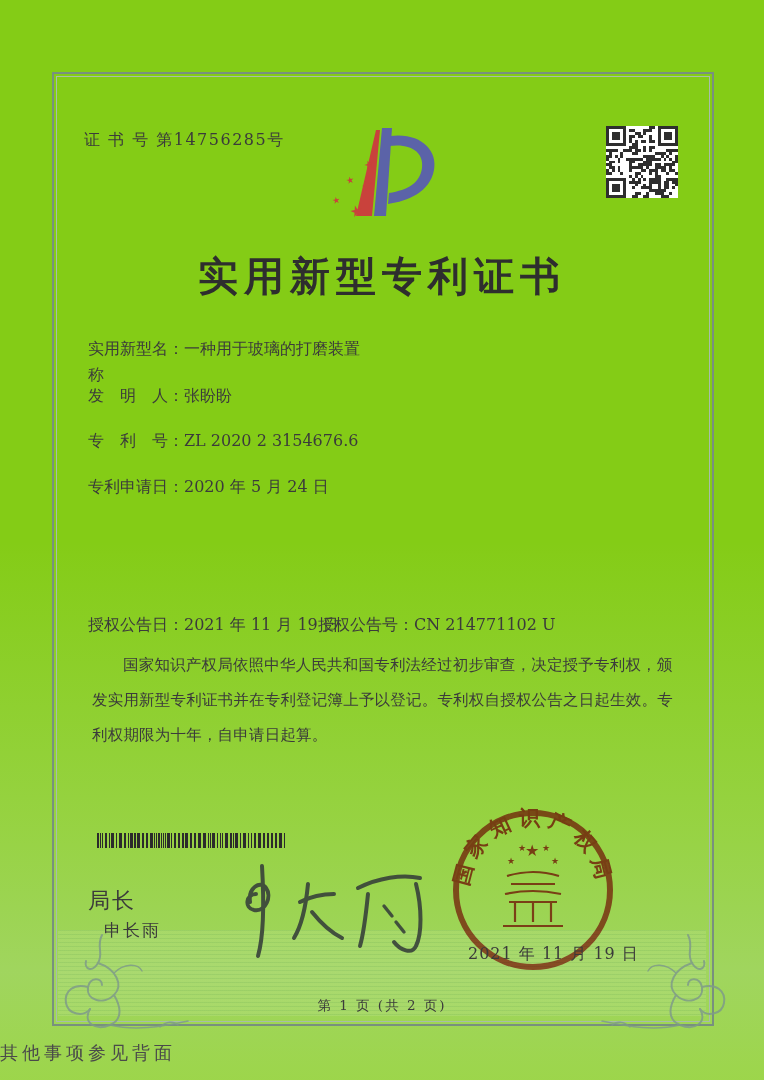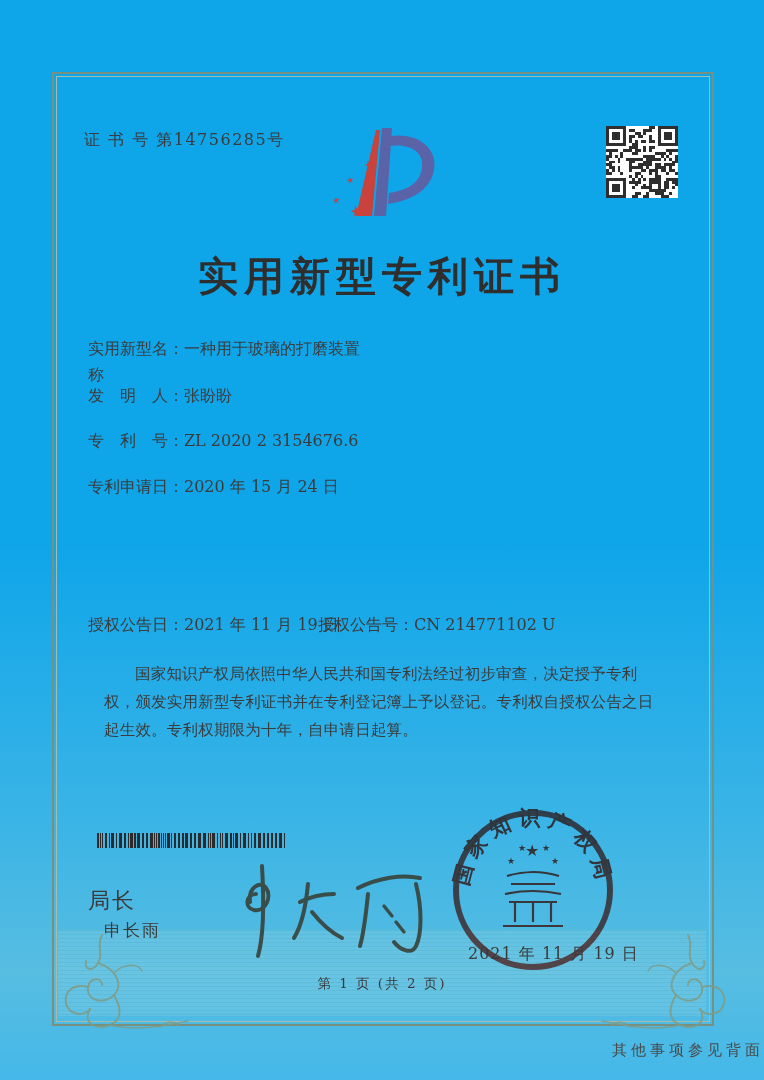--- a/index.html
+++ b/index.html
@@ -1,44 +1,44 @@
 <!DOCTYPE html>
 <html><head>
 <meta charset="utf-8">
 <style>
   html,body{margin:0;padding:0;background:#ffffff;}
-  .page{position:relative;width:764px;height:1080px;background:#0ea5e9;overflow:hidden;
+  .page{position:relative;width:764px;height:1080px;background:#84cc16;overflow:hidden;
         font-family:"DejaVu Serif","Liberation Serif",serif;color:#3b3b3b;}
   .tint{position:absolute;inset:0;z-index:0;pointer-events:none;
         background:linear-gradient(180deg,rgba(255,255,255,0) 50%,rgba(216,234,221,.22) 76%,rgba(206,228,212,.38) 90%,rgba(230,242,233,.25) 100%);}
   .guilloche{position:absolute;left:58px;top:930px;width:648px;height:86px;z-index:0;opacity:.55;
         background:repeating-linear-gradient(to bottom,rgba(140,185,152,.35) 0,rgba(140,185,152,.35) 1px,rgba(244,250,246,.2) 1px,rgba(244,250,246,.2) 4px);}
   .frame{position:absolute;left:52px;top:72px;width:658px;height:950px;border:2px solid #78907f;z-index:1;}
   .frame-inner{position:absolute;inset:2px;border:1px solid #a8bcab;}
   .cert-no{position:absolute;left:84px;top:130px;font-size:16px;letter-spacing:1.5px;z-index:2;}
   .logo{position:absolute;left:316px;top:114px;z-index:2;}
   .qr{position:absolute;left:606px;top:126px;z-index:2;background:#fff;}
   .title{position:absolute;left:0;right:0;top:238px;margin:11px;text-align:center;
          font-size:40px;font-weight:700;letter-spacing:6px;color:#2e2e2e;z-index:2;}
   .frow{position:absolute;left:88px;width:600px;font-size:16px;z-index:2;line-height:26px;}
   .flabel{display:inline-block;width:80px;text-align:justify;text-align-last:justify;vertical-align:top;}
   .fcolon{display:inline-block;width:16px;vertical-align:top;}
   .fvalue{display:inline-block;vertical-align:top;}
   .fvalue.wrap{width:398px;word-break:break-all;}
   .pair2{position:absolute;left:230px;top:0;}
   .paras{position:absolute;left:88px;top:644px;width:590px;z-index:2;}
-  .paras p{margin:16px;text-indent:2em;font-size:15.5px;line-height:28px;letter-spacing:.2px;}
+  .paras p{margin:4px;text-indent:2em;font-size:15.5px;line-height:35px;letter-spacing:.2px;}
   .barcode{position:absolute;left:97px;top:833px;z-index:2;}
   .officer-title{position:absolute;left:88px;top:886px;font-size:22px;letter-spacing:2px;z-index:2;}
   .officer-name{position:absolute;left:104px;top:919px;font-size:17px;letter-spacing:2px;z-index:2;text-align:right;}
   .signature{position:absolute;left:212px;top:850px;z-index:2;}
   .seal{position:absolute;left:447px;top:804px;z-index:3;mix-blend-mode:multiply;opacity:.92;}
   .seal-date{position:absolute;left:468px;top:944px;font-size:16px;letter-spacing:1px;color:#3a3a3a;z-index:4;}
-  .page-info{position:absolute;left:0;right:0;top:975px;text-align:center;font-size:13.5px;letter-spacing:2px;z-index:2;}
-  .back-note{position:absolute;left:0;right:0;top:1041px;text-align:right;font-size:15px;letter-spacing:4px;color:#4a4a4a;z-index:2;}
+  .page-info{position:absolute;left:0;right:0;top:997px;text-align:center;font-size:13.5px;letter-spacing:2px;z-index:2;}
+  .back-note{position:absolute;left:0;right:0;top:1041px;text-align:left;font-size:18px;letter-spacing:4px;color:#4a4a4a;z-index:2;}
   .flourish{position:absolute;z-index:1;}
 </style>
 </head>
 <body>
 
 <div class="page">
 
   <div class="tint"></div>
   <div class="guilloche"></div>
 
@@ -305,21 +305,21 @@
   <div class="frow" style="top:383px">
     <span class="flabel">发明人</span><span class="fcolon">：</span><span class="fvalue">张盼盼</span>
   </div>
   <div class="frow" style="top:336px">
     <span class="flabel">实用新型名称</span><span class="fcolon">：</span><span class="fvalue">一种用于玻璃的打磨装置</span>
   </div>
   <div class="frow" style="top:428px">
     <span class="flabel">专利号</span><span class="fcolon">：</span><span class="fvalue">ZL 2020 2 3154676.6</span>
   </div>
   <div class="frow" style="top:474px">
-    <span class="flabel">专利申请日</span><span class="fcolon">：</span><span class="fvalue">2020 年 15 月 24 日</span>
+    <span class="flabel">专利申请日</span><span class="fcolon">：</span><span class="fvalue">2020 年 5 月 24 日</span>
   </div>
   <div class="frow" style="top:612px">
     <span class="flabel">授权公告日</span><span class="fcolon">：</span><span class="fvalue">2021 年 11 月 19 日</span>
     <span class="pair2">
       <span>授权公告号</span><span class="fcolon">：</span><span class="fvalue">CN 214771102 U</span>
     </span>
   </div>
 
   <div class="paras">
     <p>国家知识产权局依照中华人民共和国专利法经过初步审查，决定授予专利权，颁发实用新型专利证书并在专利登记簿上予以登记。专利权自授权公告之日起生效。专利权期限为十年，自申请日起算。</p>

